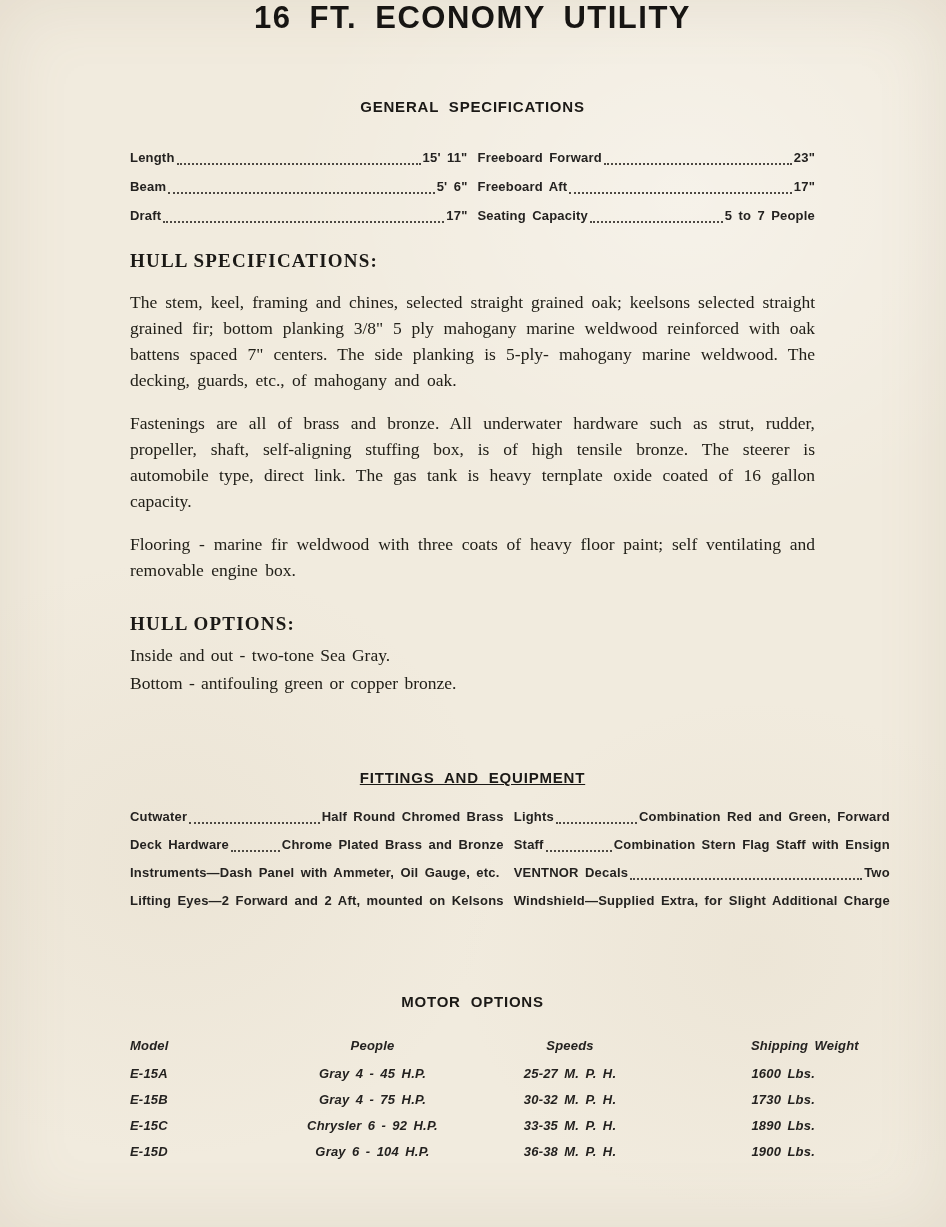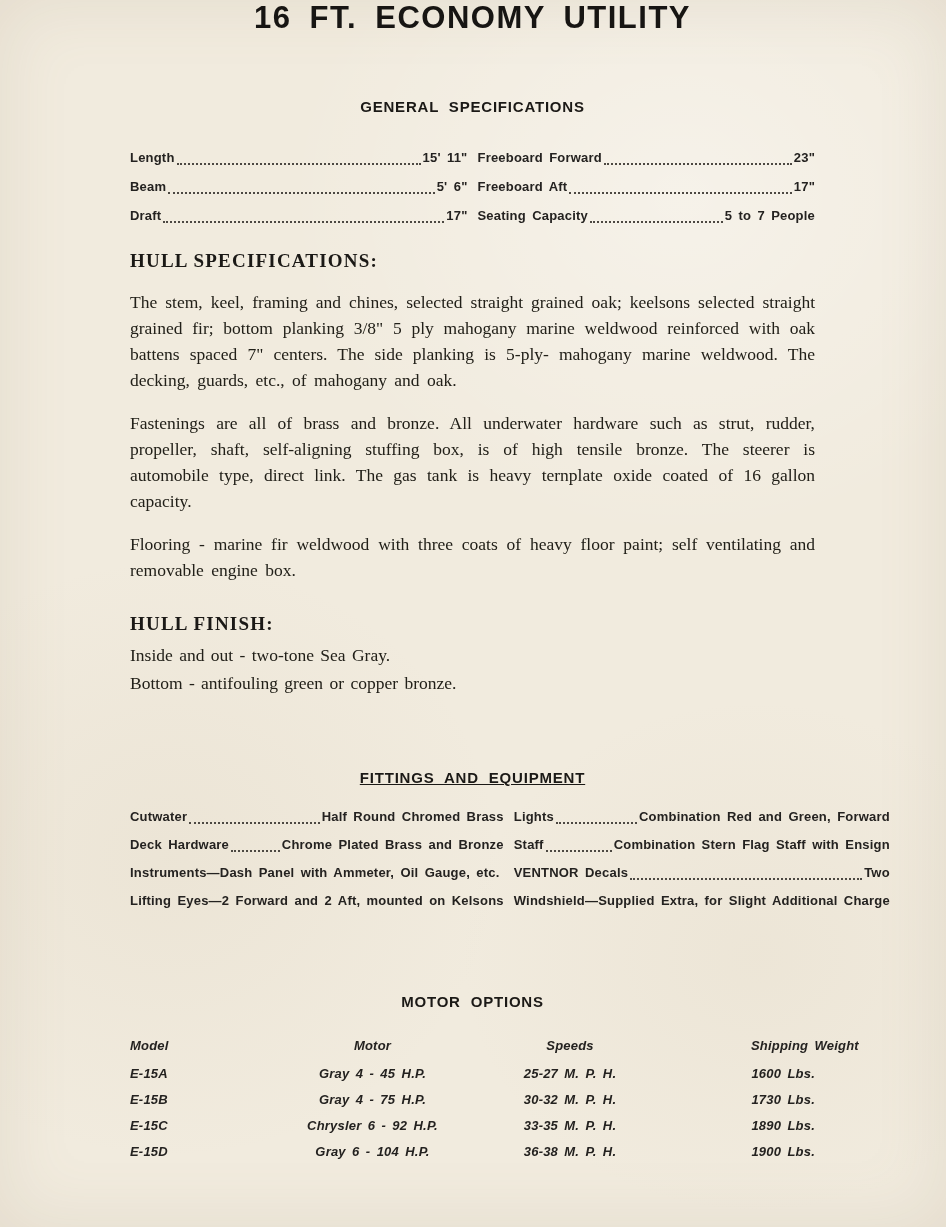--- a/index.html
+++ b/index.html
@@ -166,21 +166,21 @@
           <span class="val">5 to 7 People</span>
         </div>
       </div>
     </div>
 
     <div class="serif-heading h-hull">HULL SPECIFICATIONS:</div>
     <p class="para first">The stem, keel, framing and chines, selected straight grained oak; keelsons selected straight grained fir; bottom planking 3/8" 5 ply mahogany marine weldwood reinforced with oak battens spaced 7" centers.  The side planking is 5-ply- mahogany marine weldwood.  The decking, guards, etc., of mahogany and oak.</p>
     <p class="para">Fastenings are all of brass and bronze. All underwater hardware such as strut, rudder, propeller, shaft, self-aligning stuffing box, is of high tensile bronze.  The steerer is automobile type, direct link.  The gas tank is heavy ternplate oxide coated of 16 gallon capacity.</p>
     <p class="para">Flooring - marine fir weldwood with three coats of heavy floor paint; self ventilating and removable engine box.</p>
 
-    <div class="serif-heading h-finish">HULL FINISH:</div>
+    <div class="serif-heading h-finish">HULL OPTIONS:</div>
     <div class="finish-block">
       <div class="finish-line">Inside and out - two-tone Sea Gray.</div>
       <div class="finish-line">Bottom - antifouling green or copper bronze.</div>
     </div>
 
     <div class="sans-heading h-fittings">FITTINGS AND EQUIPMENT</div>
 
     <div class="two-col fit-grid">
       <div>
         <div class="lrow">
@@ -220,21 +220,21 @@
           <span class="lbl">Windshield—Supplied Extra, for Slight Additional Charge</span>
         </div>
       </div>
     </div>
 
     <div class="sans-heading h-motor">MOTOR OPTIONS</div>
 
     <div class="motor-table">
       <div class="mrow head">
         <span class="c1">Model</span>
-        <span class="c2">Motor</span>
+        <span class="c2">People</span>
         <span class="c3">Speeds</span>
         <span class="c4">Shipping Weight</span>
       </div>
       <div class="mrow">
         <span class="c1">E-15A</span>
         <span class="c2">Gray 4 - 45 H.P.</span>
         <span class="c3">25-27 M. P. H.</span>
         <span class="c4">1600 Lbs.</span>
       </div>
       <div class="mrow">

